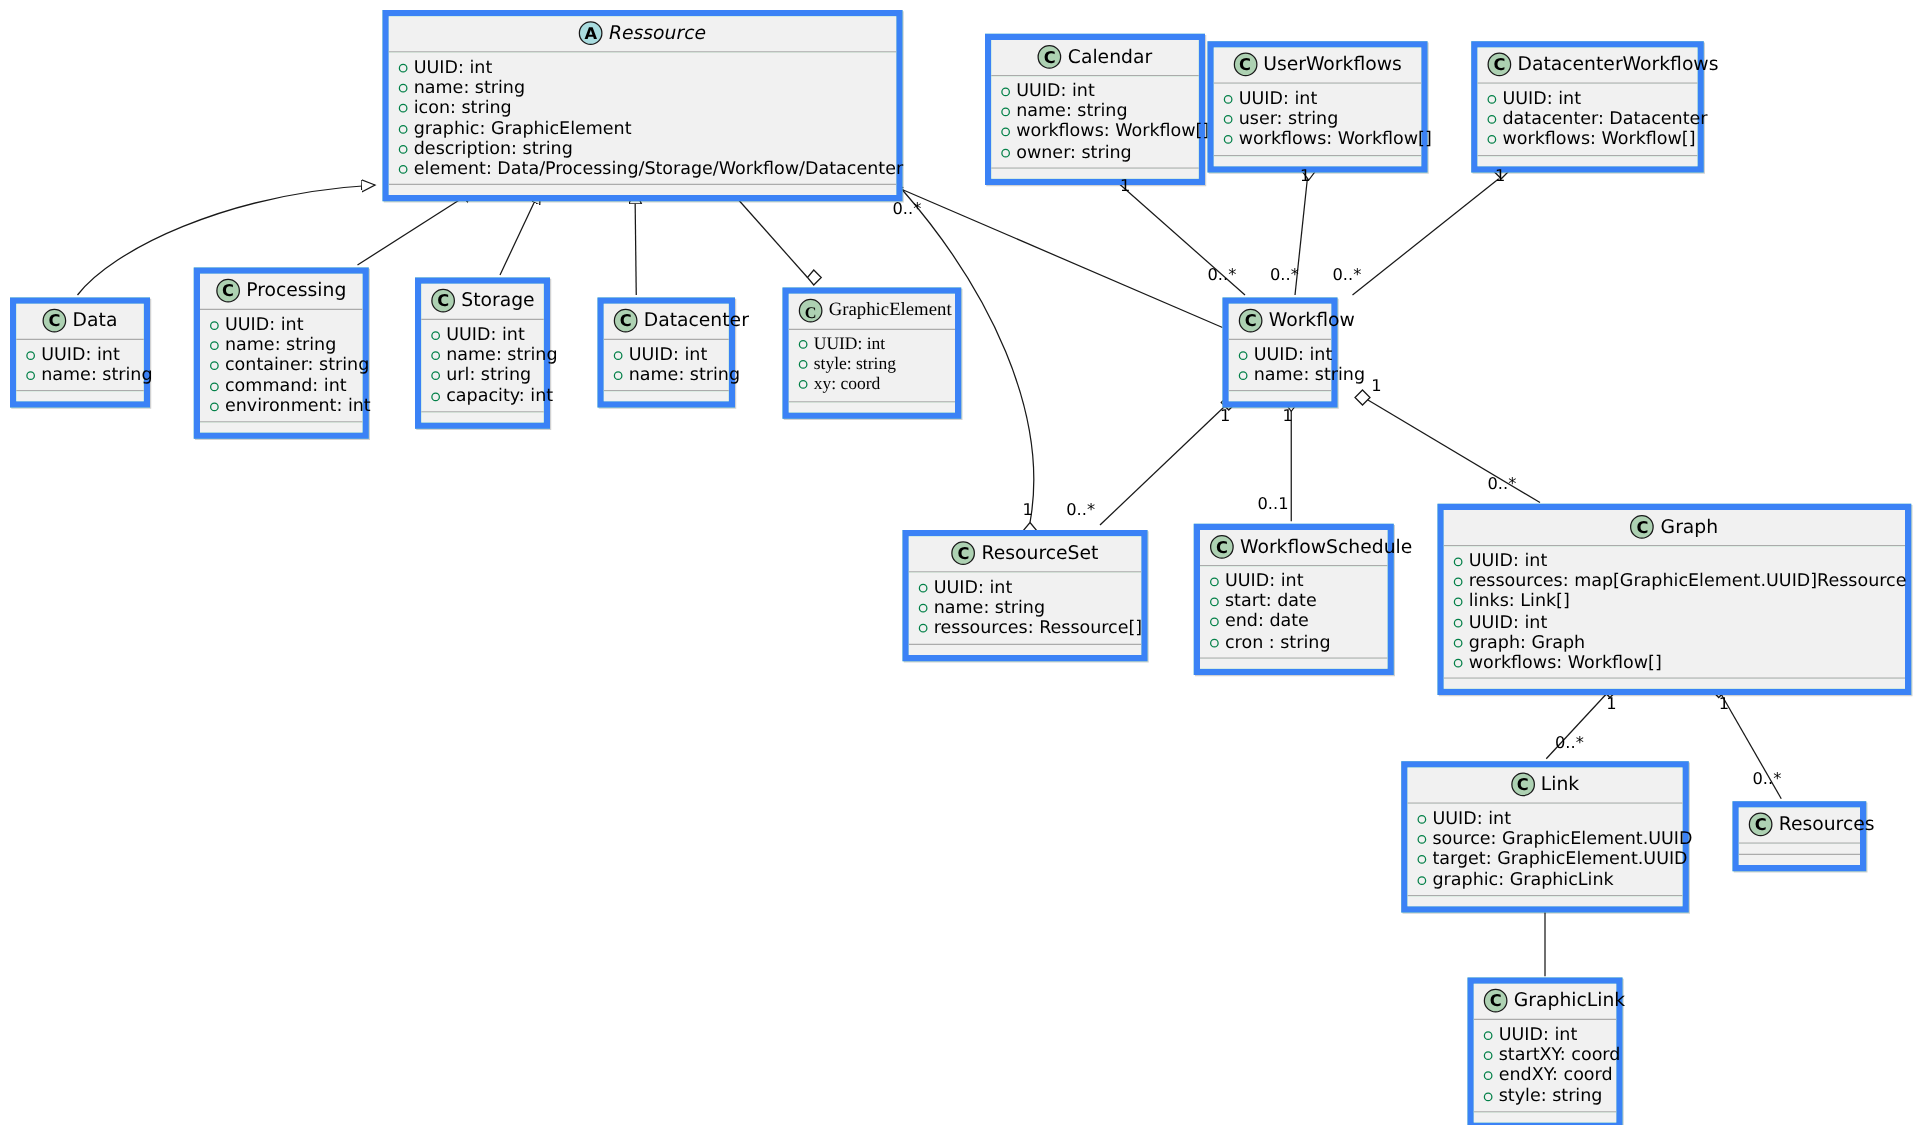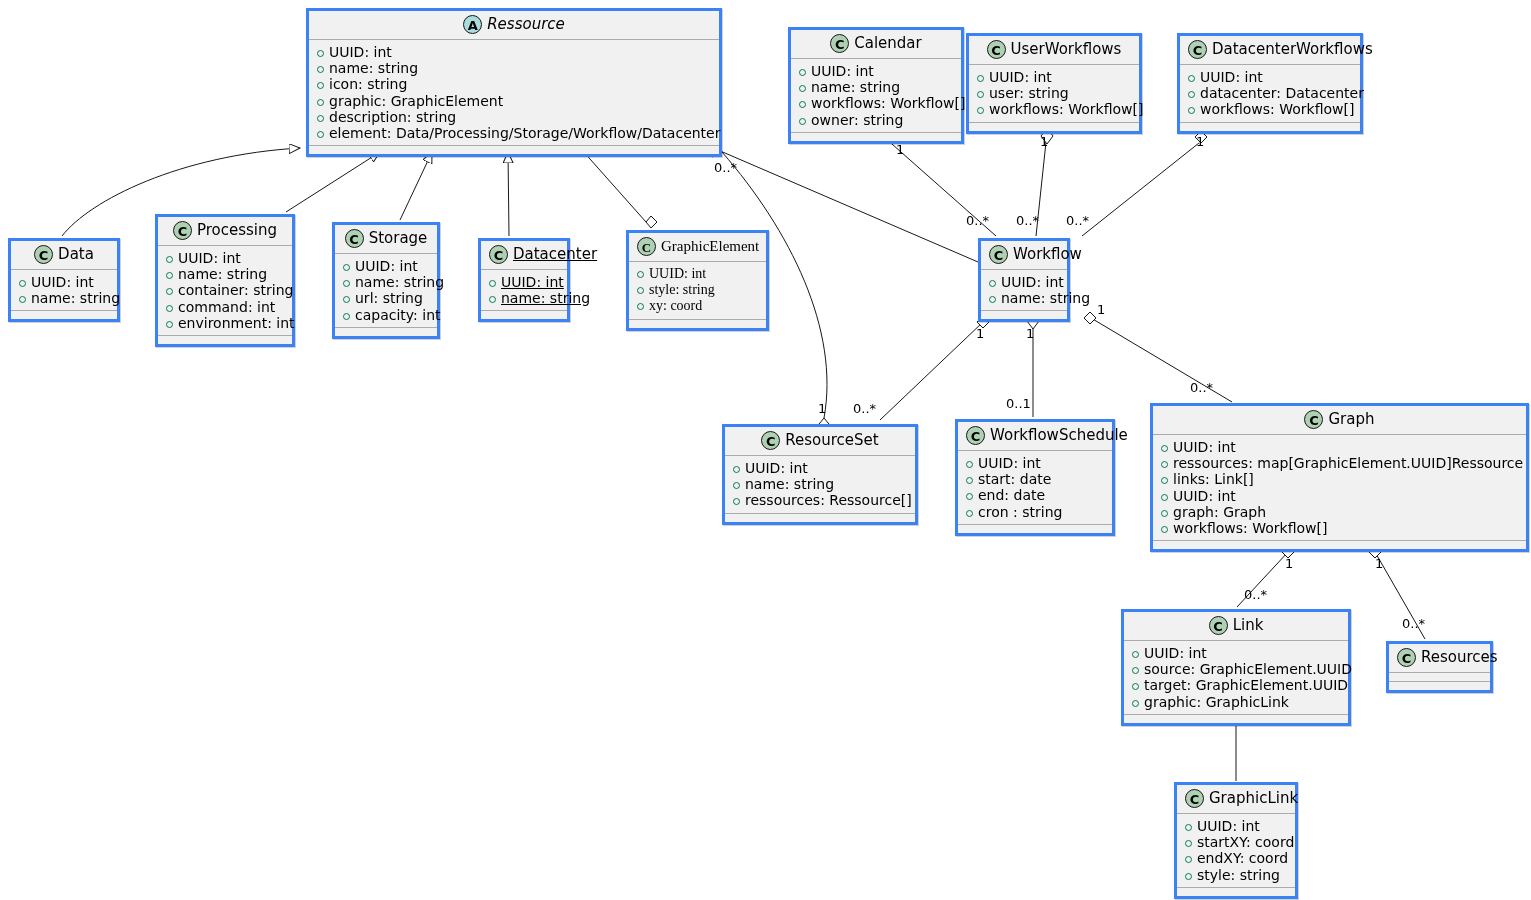--- a/index.html
+++ b/index.html
@@ -24,21 +24,21 @@
     position: absolute;
     left: 0; top: 0;
     width: 1531px;
     height: 900px;
     pointer-events: none;
   }
   .uml-class {
     position: absolute;
     box-sizing: border-box;
     background: #86efac;
-    border: 3px solid #3b82f6;
+    border: 5px solid #3b82f6;
     box-shadow: 1px 1px 0px rgba(0,0,0,0.18);
   }
   .uml-header {
     background: #F1F1F1;
     border-bottom: 1px solid #ababab;
     text-align: center;
     padding: 4px 8px 5px 8px;
     white-space: nowrap;
     line-height: 1;
   }
@@ -222,21 +222,21 @@
       <div class="uml-class" style="left: 332px; top: 222px; width: 108px;">
         <div class="uml-header"><span class="stereo cls">C</span><span class="title">Storage</span></div>
         <div class="uml-attrs">
           <div class="attr"><span class="vis"></span><span>UUID: int</span></div>
           <div class="attr"><span class="vis"></span><span>name: string</span></div>
           <div class="attr"><span class="vis"></span><span>url: string</span></div>
           <div class="attr"><span class="vis"></span><span>capacity: int</span></div>
         </div>
         <div class="uml-foot"></div>
       </div>
-      <div class="uml-class" style="left: 478px; top: 238px; width: 92px; text-decoration: underline;">
+      <div class="uml-class" style="left: 478px; top: 238px; width: 110px;">
         <div class="uml-header"><span class="stereo cls">C</span><span class="title">Datacenter</span></div>
         <div class="uml-attrs">
           <div class="attr"><span class="vis"></span><span>UUID: int</span></div>
           <div class="attr"><span class="vis"></span><span>name: string</span></div>
         </div>
         <div class="uml-foot"></div>
       </div>
       <div class="uml-class" style="left: 626px; top: 230px; width: 143px; font-family: Liberation Serif, serif;">
         <div class="uml-header"><span class="stereo cls">C</span><span class="title">GraphicElement</span></div>
         <div class="uml-attrs">

